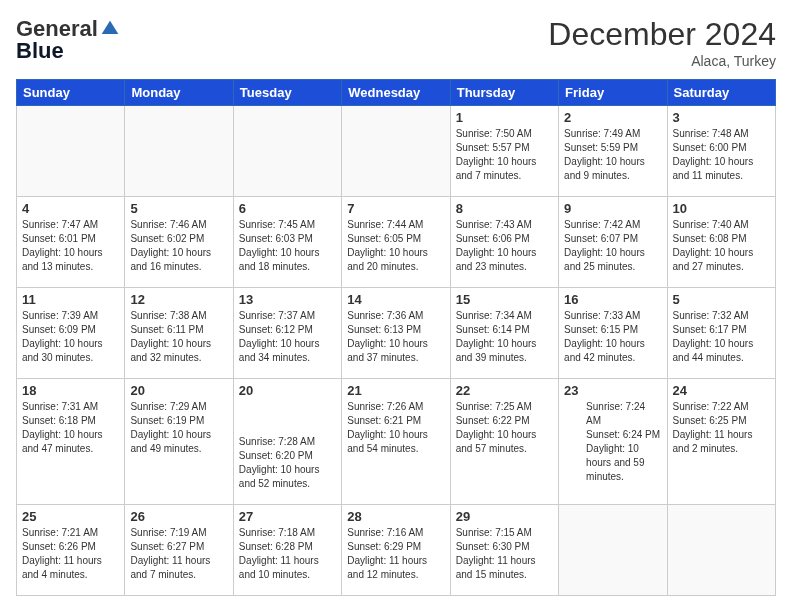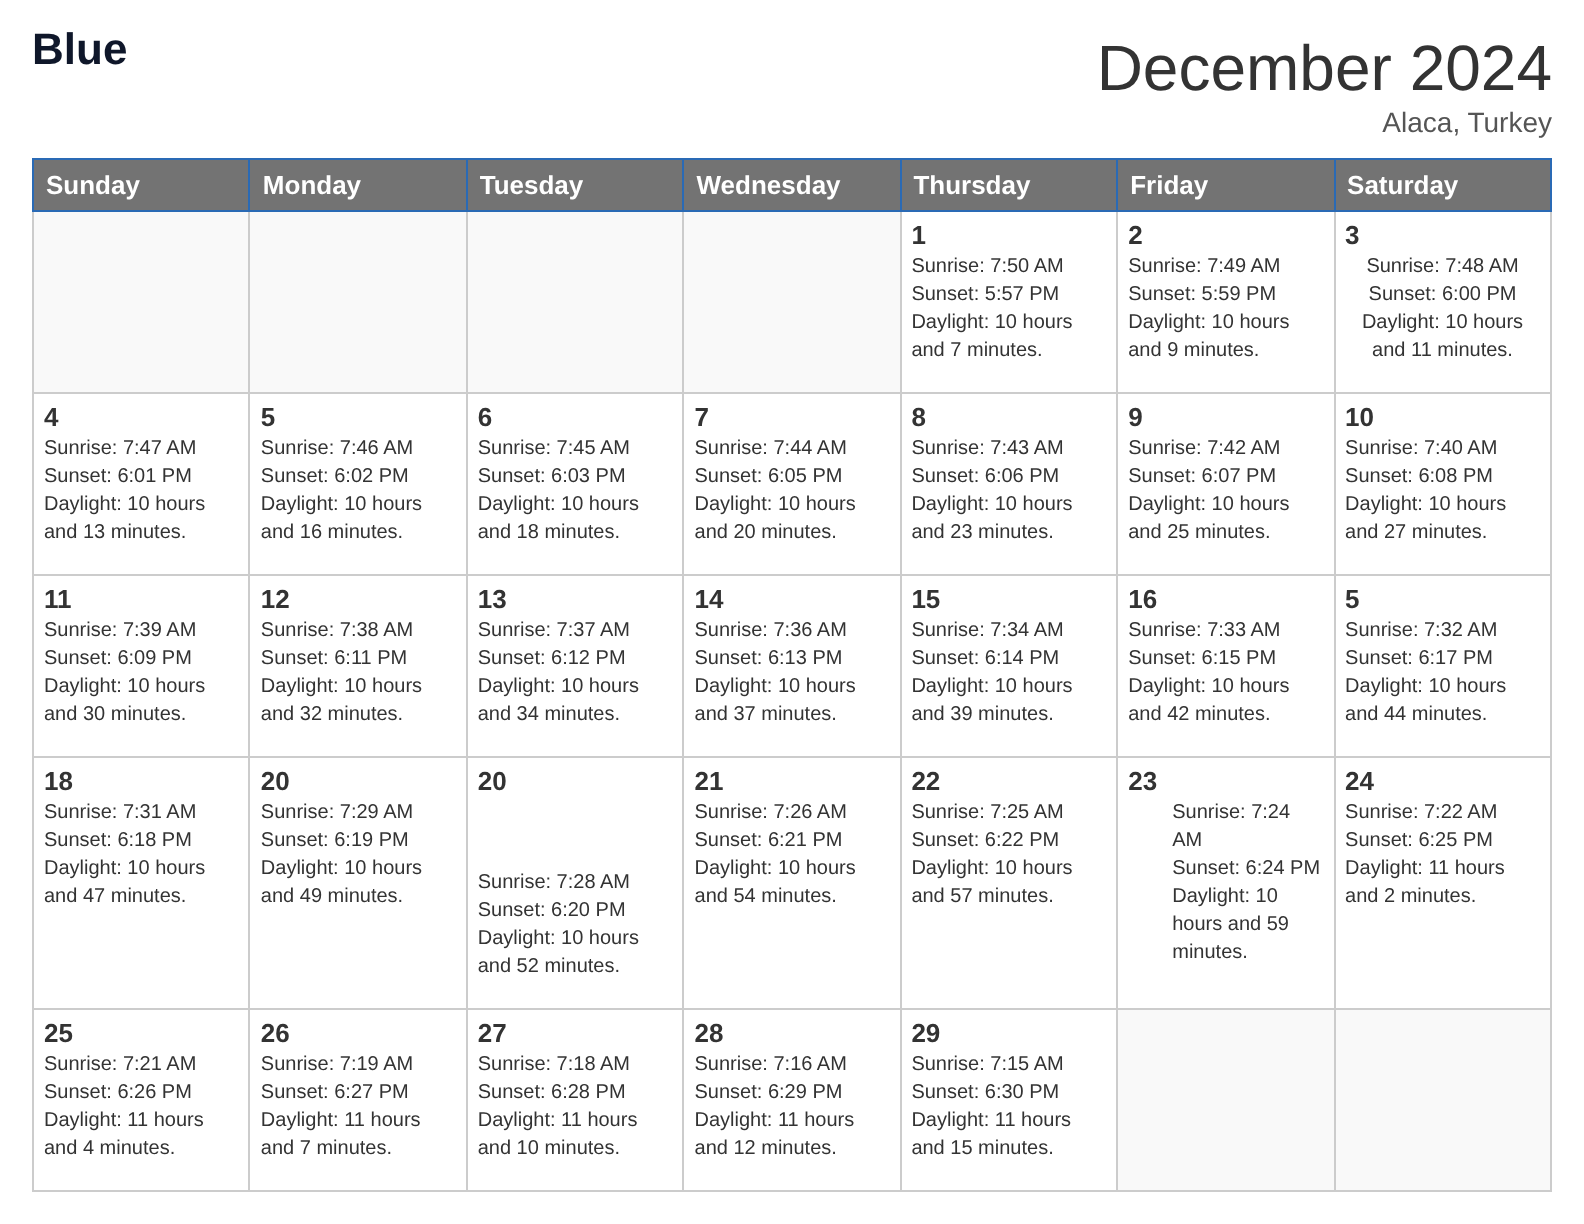--- a/index.html
+++ b/index.html
@@ -58,21 +58,21 @@
       color: #555;
     }
     .calendar {
       flex: 1;
       border: 1px solid #ccc;
       border-collapse: collapse;
       width: 100%;
       table-layout: fixed;
     }
     .calendar th {
-      background-color: #737373;
+      background-color: #1d4ed8;
       color: #fff;
       text-align: left;
       padding: 5px 6px;
       font-size: 13px;
       border: 1px solid #2a6ab5;
     }
     .calendar td {
       border: 1px solid #ccc;
       vertical-align: top;
       padding: 4px 5px;
@@ -93,20 +93,26 @@
     .empty-cell {
       background: #f9f9f9;
     }
   </style>
 </head>
 <body>
 
 <div class="page">
   <div class="header">
     <div class="logo">
+      <div class="logo-text">
+        <span class="logo-general">General</span>
+        <svg class="logo-icon" viewBox="0 0 24 24">
+          <polygon points="12,2 22,18 2,18" fill="#2a6ab5"></polygon>
+        </svg>
+      </div>
       <span class="logo-blue" style="font-size:22px;font-weight:bold;margin-top:-4px;">Blue</span>
     </div>
     <div class="title-block">
       <div class="title-month">December 2024</div>
       <div class="title-location">Alaca, Turkey</div>
     </div>
   </div>
 
   <table class="calendar">
     <thead>
@@ -133,21 +139,21 @@
 Daylight: 10 hours and 7 minutes.</div>
           </td>
           <td>
             <span class="day-num">2</span>
             <div class="day-info" style="white-space: pre-line;">Sunrise: 7:49 AM
 Sunset: 5:59 PM
 Daylight: 10 hours and 9 minutes.</div>
           </td>
           <td>
             <span class="day-num">3</span>
-            <div class="day-info" style="white-space: pre-line; text-align: center;">Sunrise: 7:48 AM
+            <div class="day-info" style="white-space: pre-line;">Sunrise: 7:48 AM
 Sunset: 6:00 PM
 Daylight: 10 hours and 11 minutes.</div>
           </td>
         </tr>
         <tr>
           <td>
             <span class="day-num">4</span>
             <div class="day-info" style="white-space: pre-line;">Sunrise: 7:47 AM
 Sunset: 6:01 PM
 Daylight: 10 hours and 13 minutes.</div>

